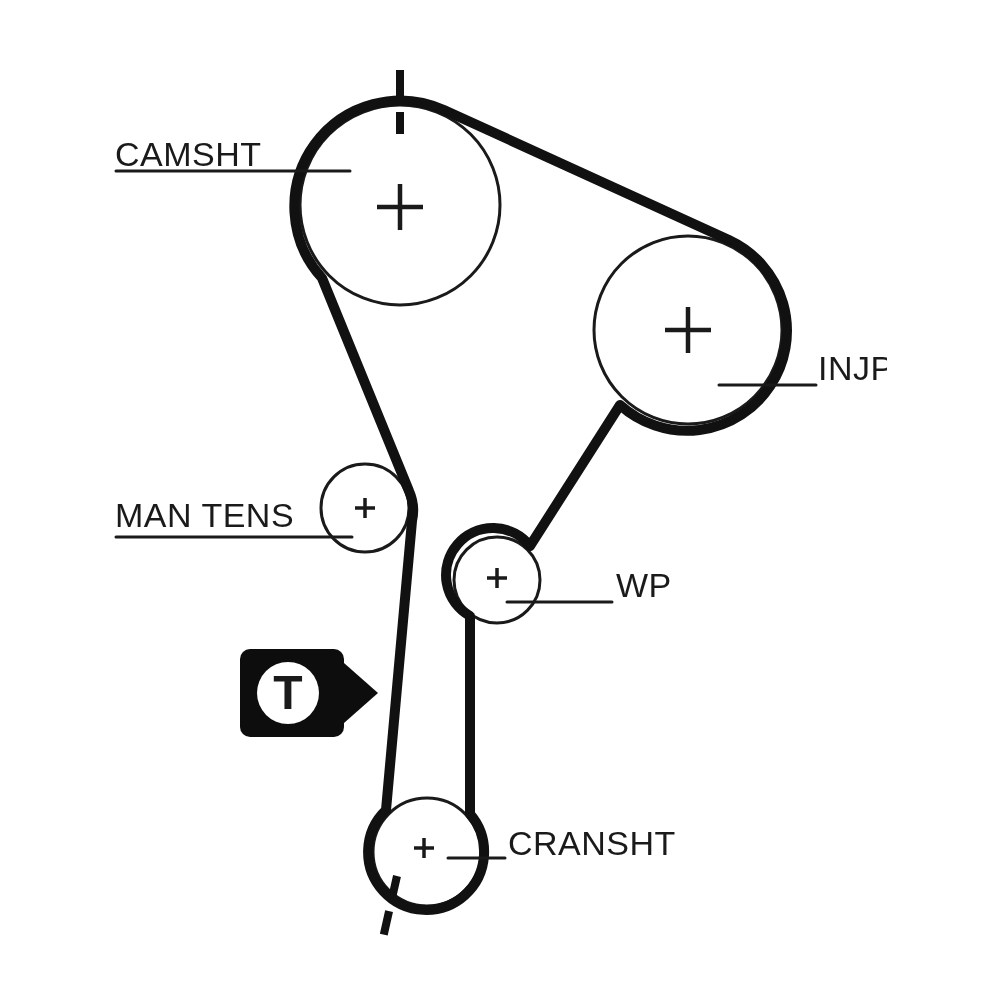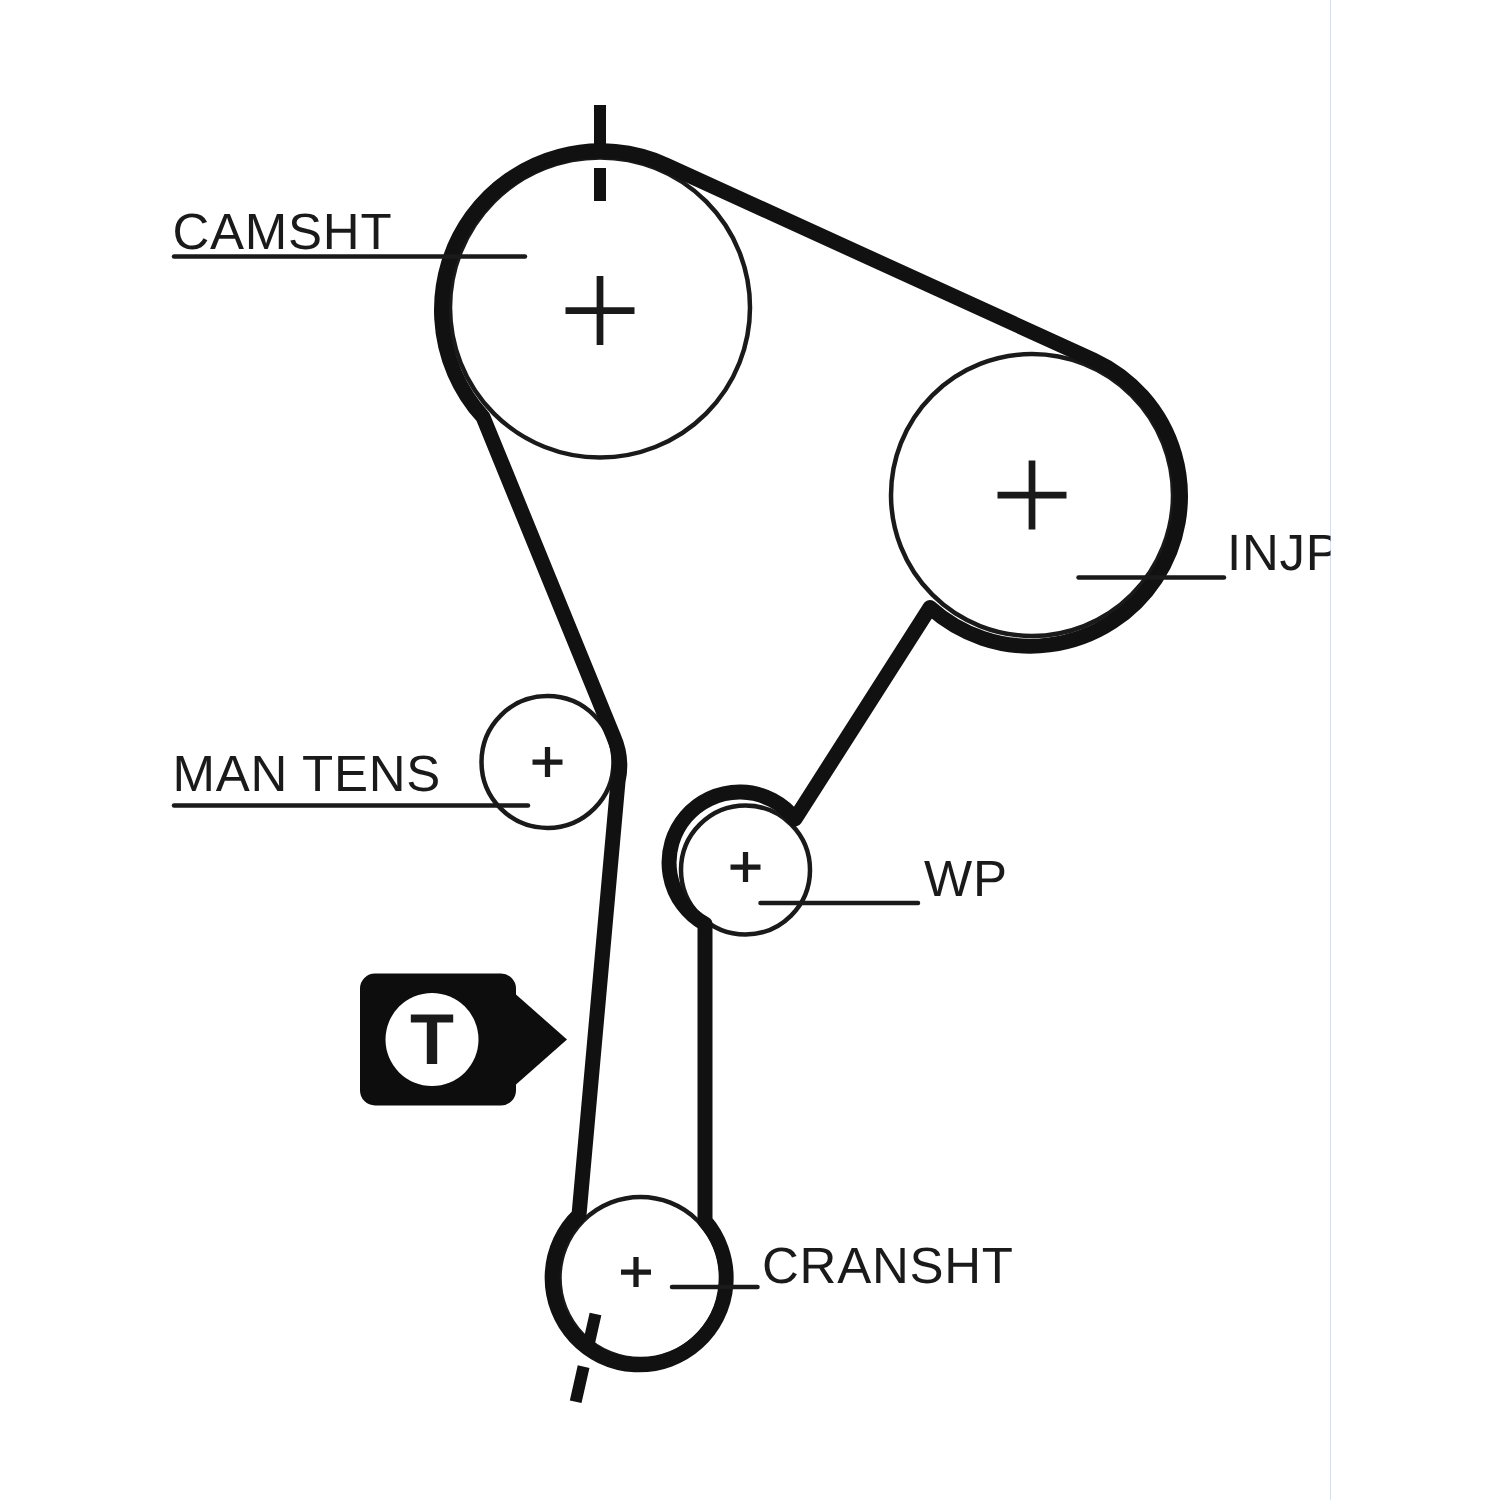--- a/index.html
+++ b/index.html
@@ -4,21 +4,21 @@
 <style>
   html, body {
     margin: 0;
     padding: 0;
     background: #ffffff;
   }
   .stage {
     position: relative;
     width: 887px;
     height: 1000px;
-    background: #3b82f6;
+    background: #0369a1;
     overflow: hidden;
   }
   svg {
     display: block;
     width: 1000px;
     height: 1000px;
   }
   text {
     font-family: "Liberation Sans", "DejaVu Sans", sans-serif;
     fill: #1a1a1a;

